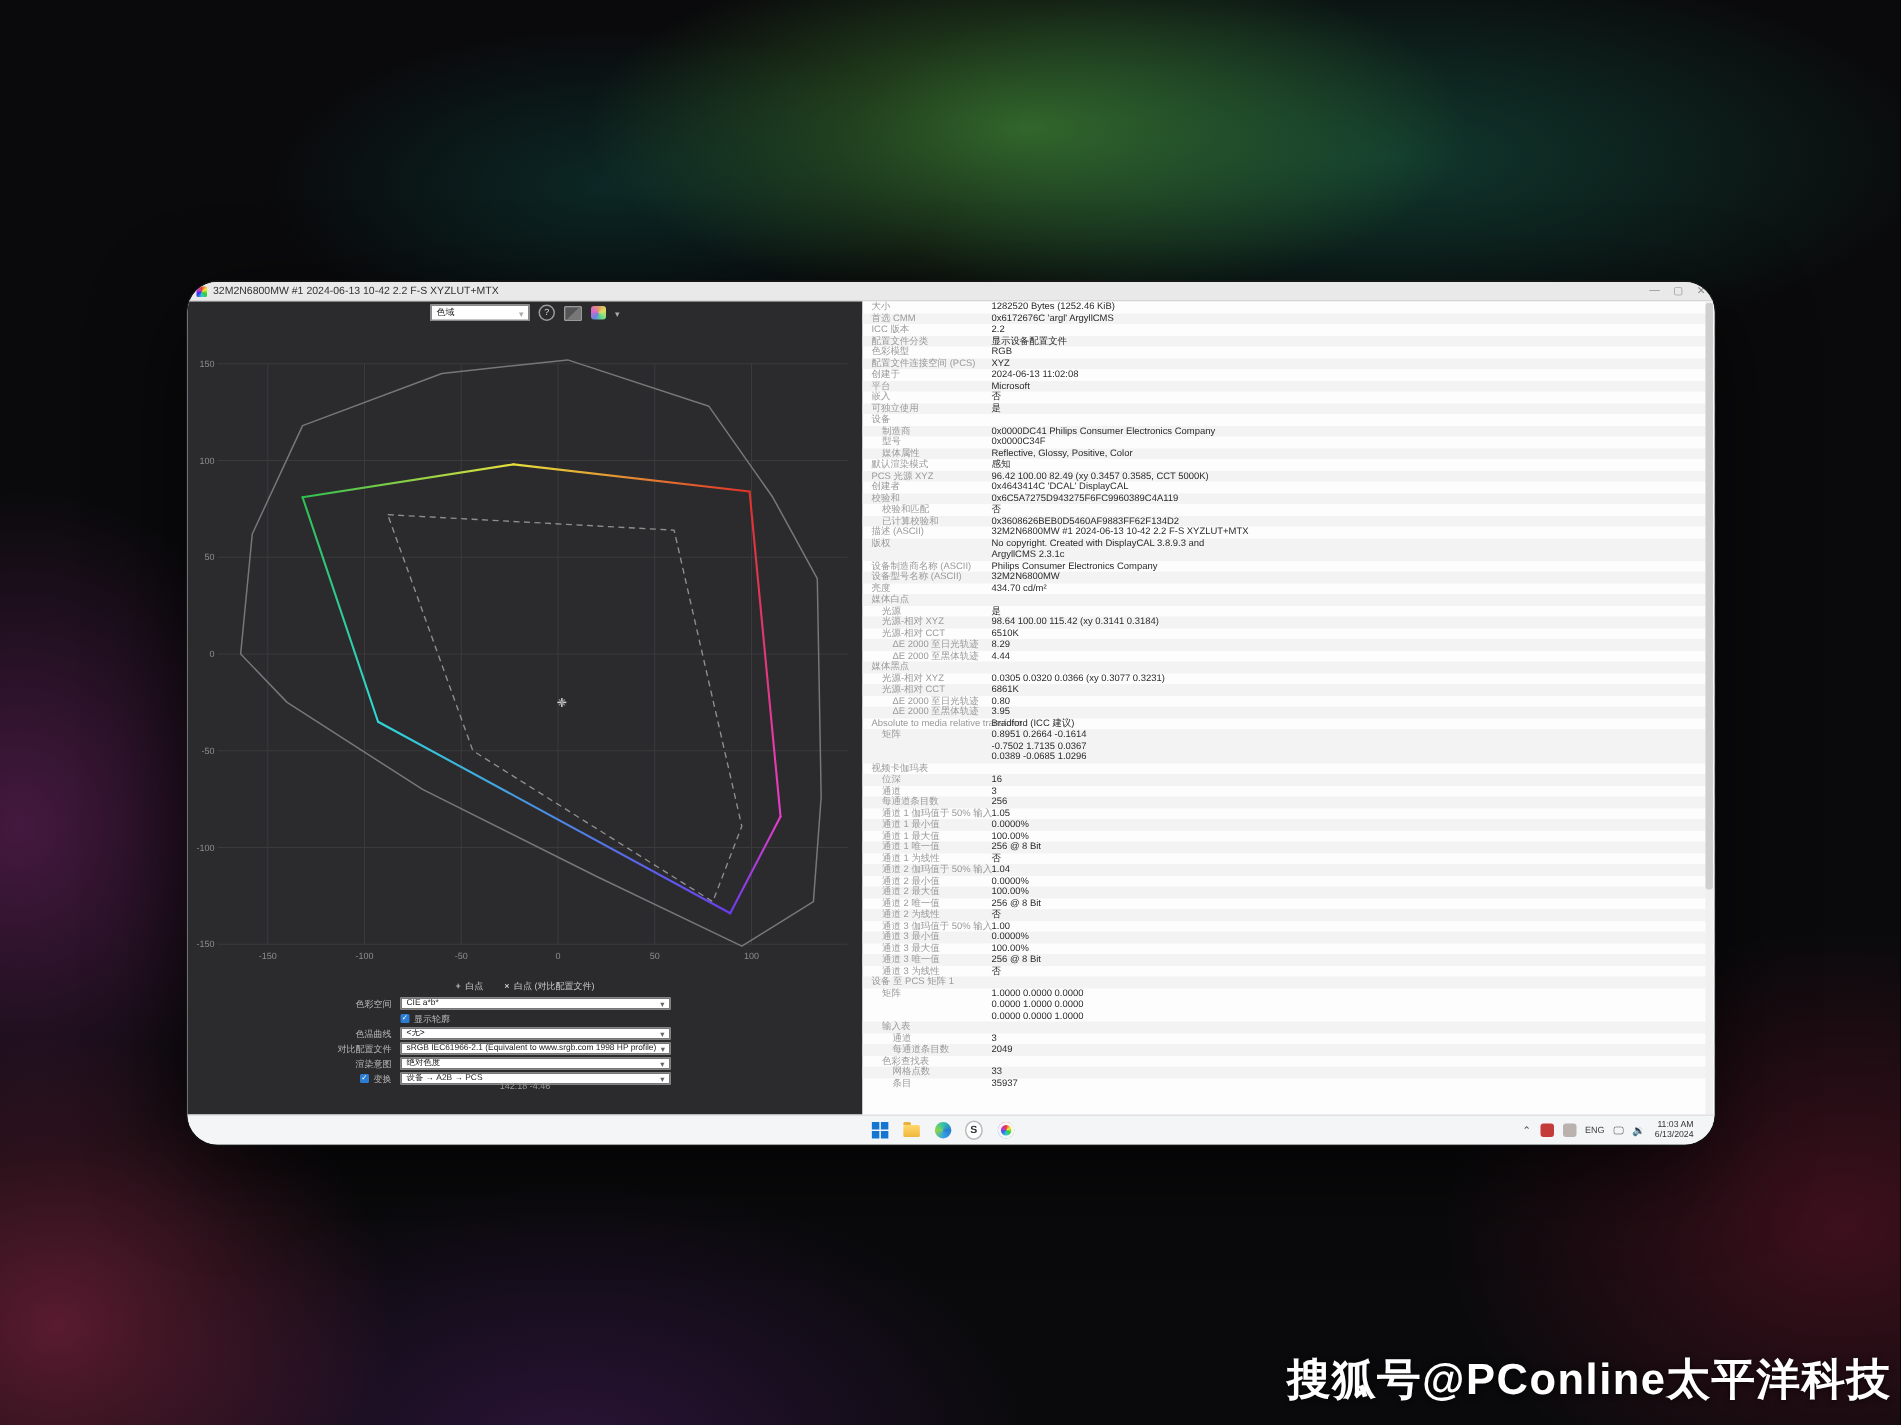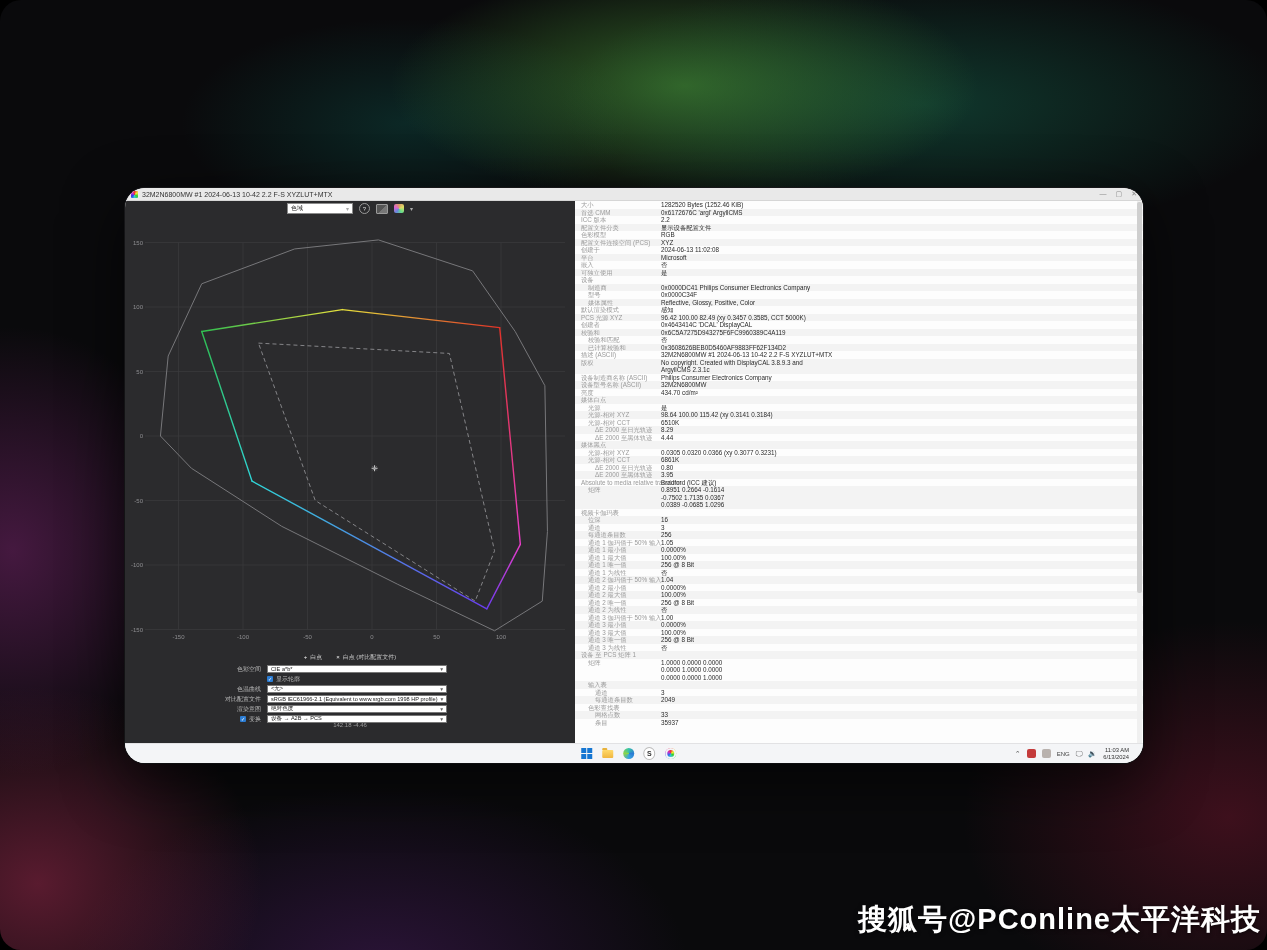--- a/index.html
+++ b/index.html
@@ -6,21 +6,21 @@
   .stage{position:relative;width:1267px;height:950px;overflow:hidden;
     font-family:"Liberation Sans",sans-serif;
     background:
       radial-gradient(420px 170px at 54% 9%, rgba(80,165,60,.55), transparent 70%),
       radial-gradient(520px 190px at 73% 11%, rgba(25,125,95,.40), transparent 70%),
       radial-gradient(320px 150px at 32% 13%, rgba(15,95,85,.35), transparent 70%),
       radial-gradient(280px 320px at 1% 58%, rgba(150,45,135,.42), transparent 70%),
       radial-gradient(320px 280px at 3% 93%, rgba(175,45,85,.48), transparent 70%),
       radial-gradient(440px 260px at 30% 102%, rgba(95,35,125,.38), transparent 70%),
       radial-gradient(380px 280px at 97% 86%, rgba(145,25,55,.38), transparent 70%),
-      #0a0a0c; border-radius: 21px;}
+      #0a0a0c;}
   .monitor{position:absolute;left:125px;top:188px;width:1018px;height:575px;border-radius:20px;
     background:#fdfdfd;overflow:hidden;box-shadow:0 18px 60px rgba(0,0,0,.65), 0 0 0 1px #1c1c1f;}
   
   .titlebar{position:absolute;left:0;top:0;right:0;height:13px;background:#e9e9e9;border-bottom:1px solid #d6d6d6;
     display:flex;align-items:center;padding:0 6px;box-sizing:border-box;font-size:7px;color:#333;}
   .appicon{width:7px;height:7px;border-radius:1px;margin-right:4px;
     background:conic-gradient(#e33,#ee3,#3c3,#3cc,#33e,#c3c,#e33);}
   .win-ctrls{margin-left:auto;display:flex;gap:9px;color:#8a8a8a;font-size:7px;}
   
   .left-panel{position:absolute;left:0;top:13px;width:450px;height:543px;background:#2b2b2d;}

